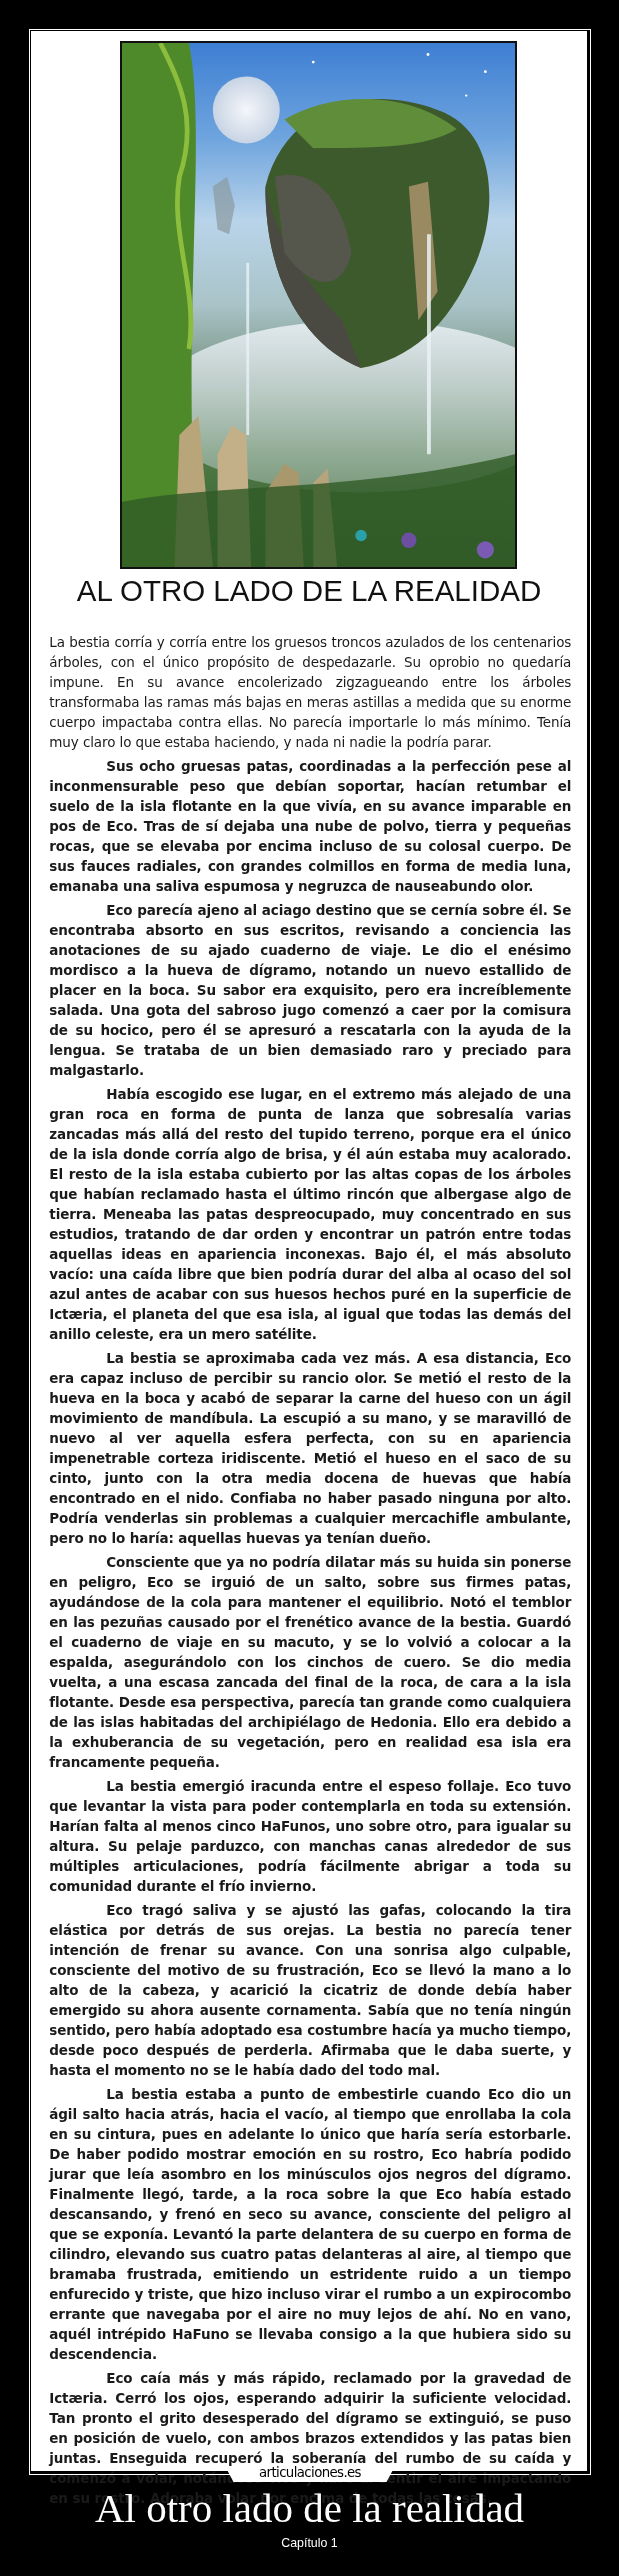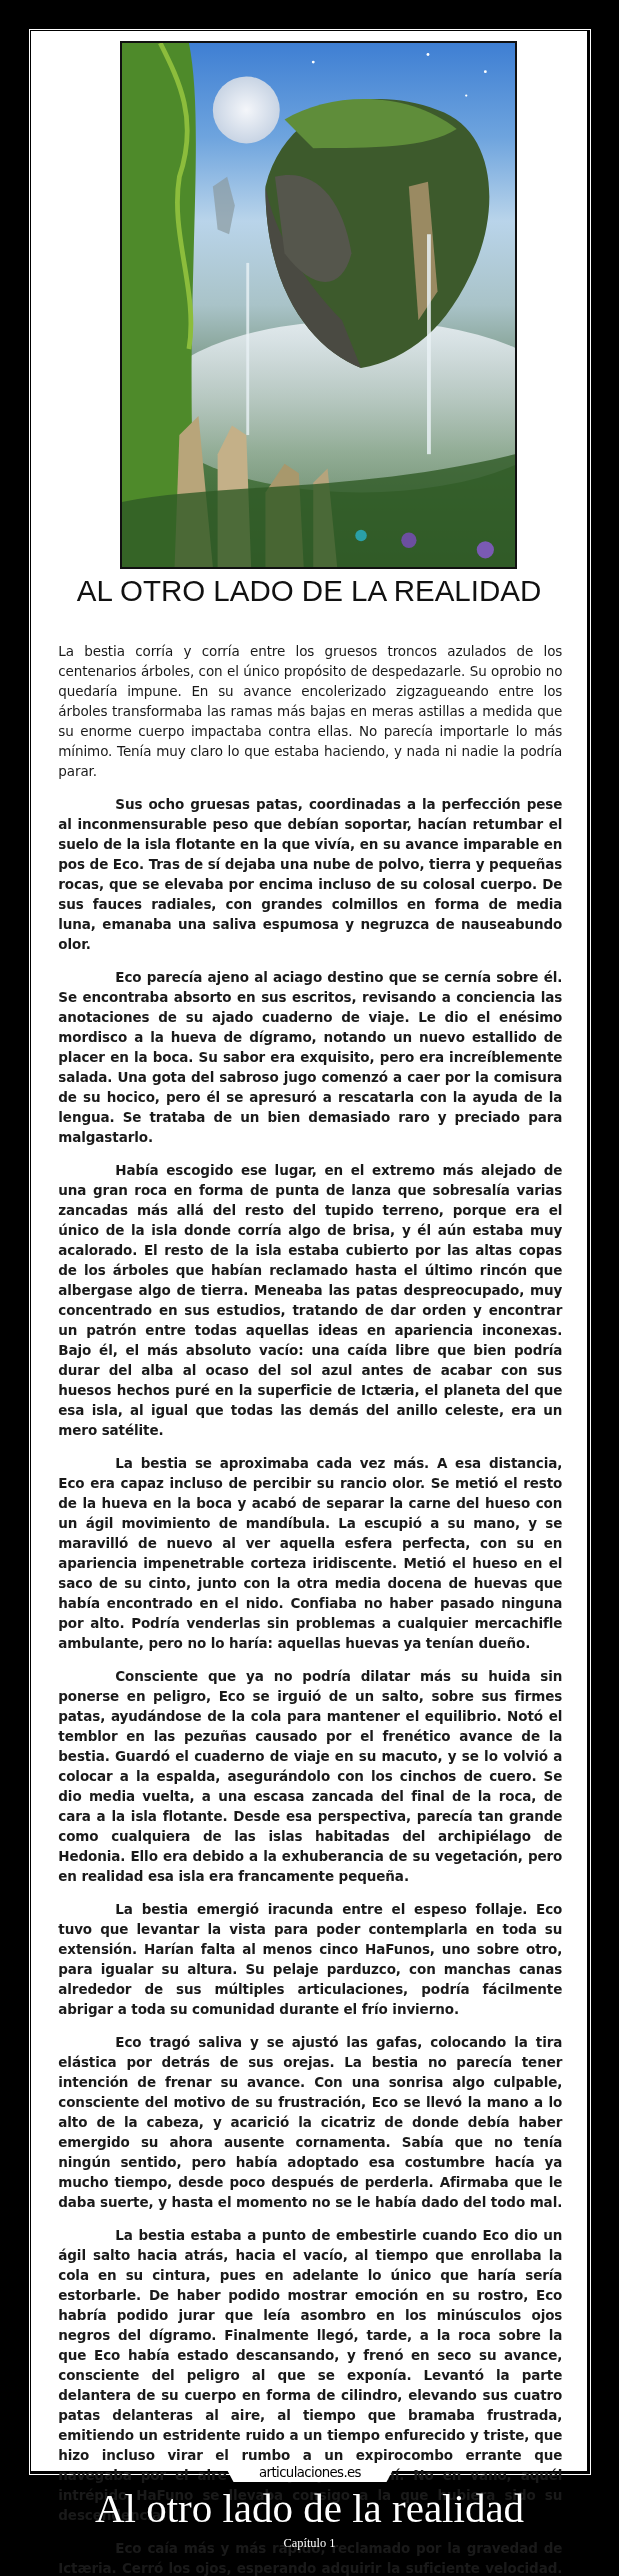--- a/index.html
+++ b/index.html
@@ -21,38 +21,38 @@
   .poster-title {
     position: absolute; left: 0; right: 0; top: 543px; text-align: center;
     font-family: "Liberation Sans", sans-serif; font-size: 29.5px; color: #111;
     letter-spacing: 0px;
   }
   .story {
     position: absolute; left: 14.3px; top: 597px; width: 530px;
     font-family: "DejaVu Sans", sans-serif; font-size: 13.5px; line-height: 20px;
     color: #1a1a1a; text-align: justify; letter-spacing: -0.1px;
   }
-  .story p { margin: 13px; }
+  .story p { margin: 4px; }
   .story p.indent { text-indent: 57px; font-weight: bold; }
   .story p.first { text-indent: 0; }
   .badge {
     position: absolute; left: 225px; top: 2466px; width: 170px; height: 16px;
     background: #fff; border-radius: 0 0 8.6px 8.6px;
     clip-path: polygon(0 0, 100% 0, 95% 100%, 5% 100%);
     text-align: center; font-family: "DejaVu Sans", sans-serif;
     font-size: 13.3px; line-height: 14.3px; color: #000; letter-spacing: -0.6px;
   }
   .caption-title {
     position: absolute; left: 0; right: 0; top: 2484px; text-align: center;
     font-family: "Liberation Serif", serif; font-size: 41px; color: #fff;
     line-height: 48px;
   }
   .caption-sub {
     position: absolute; left: 0; right: 0; top: 2536px; text-align: center;
-    font-family: Liberation Serif, serif; font-size: 12.4px; color: #fff;
+    font-family: Liberation Sans, sans-serif; font-size: 12.4px; color: #fff;
   }
 </style>
 </head>
 <body>
 
 <div class="outer-frame"></div>
 
 <div class="poster">
   <div class="scene" title="Fantasy landscape with a floating rocky island covered in jungle, waterfalls, stone pillars and a moon in a blue sky">
     <svg viewBox="0 0 411 548" preserveAspectRatio="none">

